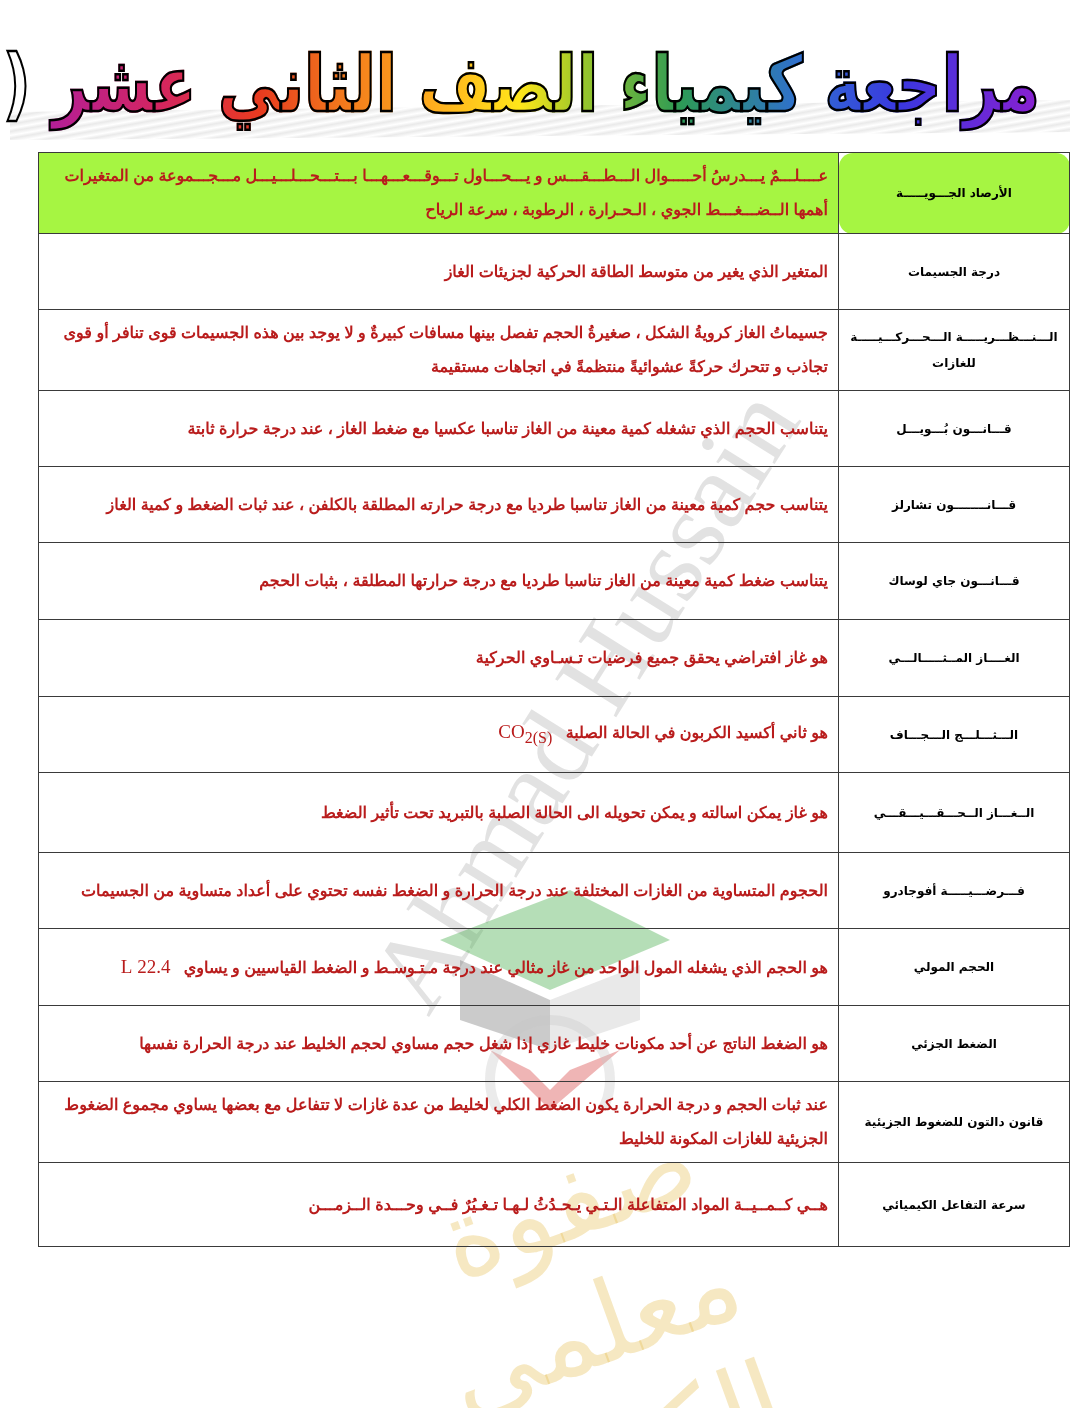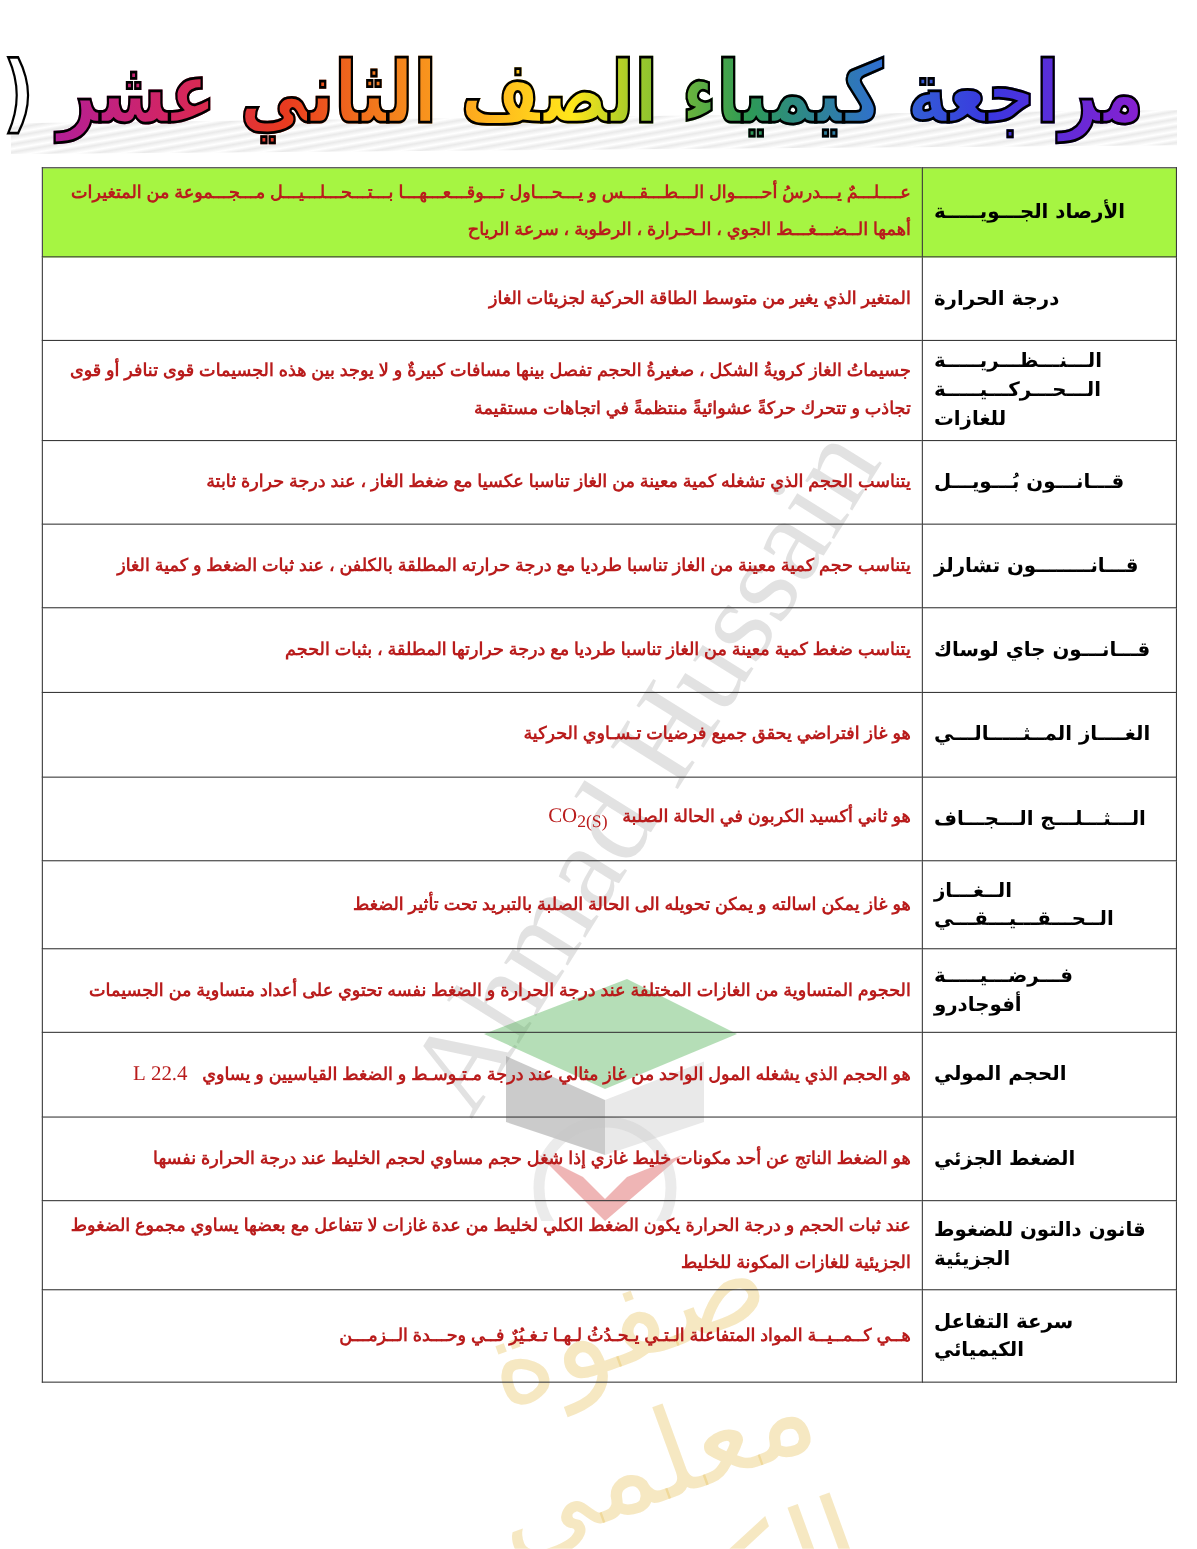--- a/index.html
+++ b/index.html
@@ -22,22 +22,22 @@
       opacity: 0.7;
       clip-path: polygon(0 30%, 100% 0, 100% 80%, 0 100%);
     }
 
     table.review {
       position: absolute; left: 38px; top: 152px; width: 1032px;
       border-collapse: collapse; direction: rtl;
     }
     table.review td { border: 1.5px solid #3a3a3a; vertical-align: middle; }
     td.term {
-      width: 210px; padding: 6px 10px; text-align: left;
-      font-family: "DejaVu Sans", sans-serif; font-weight: bold; font-size: 18px; line-height: 26px; color: #000;
+      width: 210px; padding: 6px 10px; text-align: center;
+      font-family: "DejaVu Sans", sans-serif; font-weight: bold; font-size: 12px; line-height: 26px; color: #000; border-radius: 14px;
     }
     td.def {
       padding: 6px 10px; text-align: right;
       font-family: "Liberation Sans", sans-serif; font-weight: bold; font-size: 16px; line-height: 34px; color: #b91c1c;
     }
     tr.highlight td { background: #a6f542; }
     .chem { font-family: "Liberation Serif", serif; font-weight: normal; font-size: 19px; }
     .chem sub { font-size: 16px; }
 
     .wm-text {
@@ -72,21 +72,21 @@
 
 <div class="wm-calli">صفوة معلمي الكويت</div>
 
 <table class="review">
   <tbody>
     <tr class="highlight" style="height:78px">
       <td class="term">الأرصاد الجـــويـــــة</td>
       <td class="def">عــــلـــمٌ يـــدرسُ أحـــــوال الـــطـــقـــس و يـــحـــاول تـــوقـــعـــهـــا بـــتـــحـــلـــيـــل مـــجـــموعة من المتغيرات أهمها الــضـــغـــط الجوي ، الـحـرارة ، الرطوبة ، سرعة الرياح</td>
     </tr>
     <tr style="height:76px">
-      <td class="term">درجة الحرارة</td>
+      <td class="term">درجة الجسيمات</td>
       <td class="def">المتغير الذي يغير من متوسط الطاقة الحركية لجزيئات الغاز</td>
     </tr>
     <tr style="height:78px">
       <td class="term">الـــنـــظـــريـــــة الـــحـــركـــيـــــة للغازات</td>
       <td class="def">جسيماتُ الغاز كرويةُ الشكل ، صغيرةُ الحجم تفصل بينها مسافات كبيرةٌ و لا يوجد بين هذه الجسيمات قوى تنافر أو قوى تجاذب و تتحرك حركةً عشوائيةً منتظمةً في اتجاهات مستقيمة</td>
     </tr>
     <tr style="height:76px">
       <td class="term">قـــانـــون بُـــويـــل</td>
       <td class="def">يتناسب الحجم الذي تشغله كمية معينة من الغاز تناسبا عكسيا مع ضغط الغاز ، عند درجة حرارة ثابتة</td>
     </tr>

